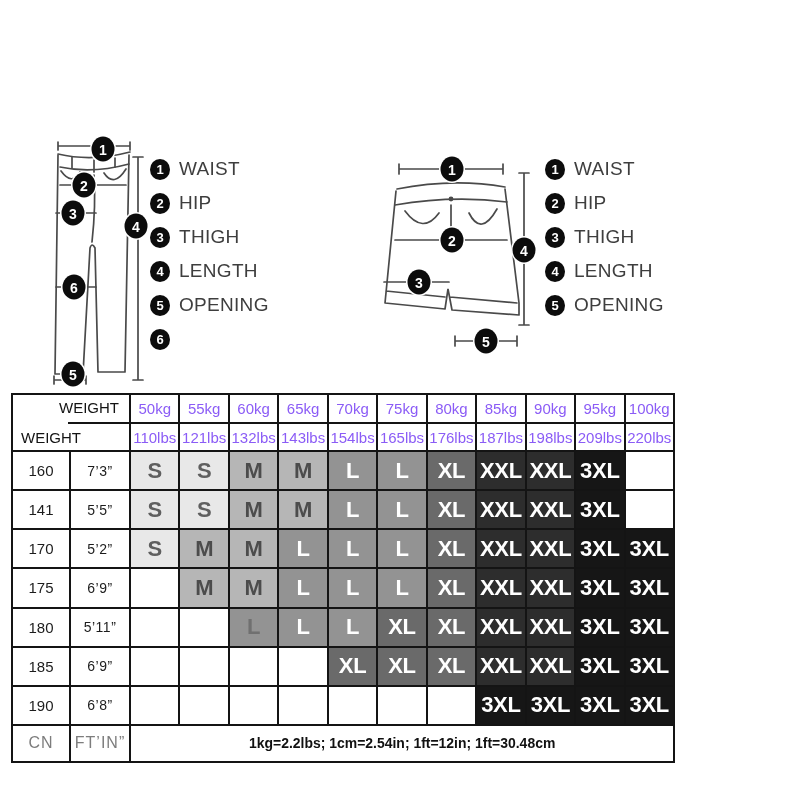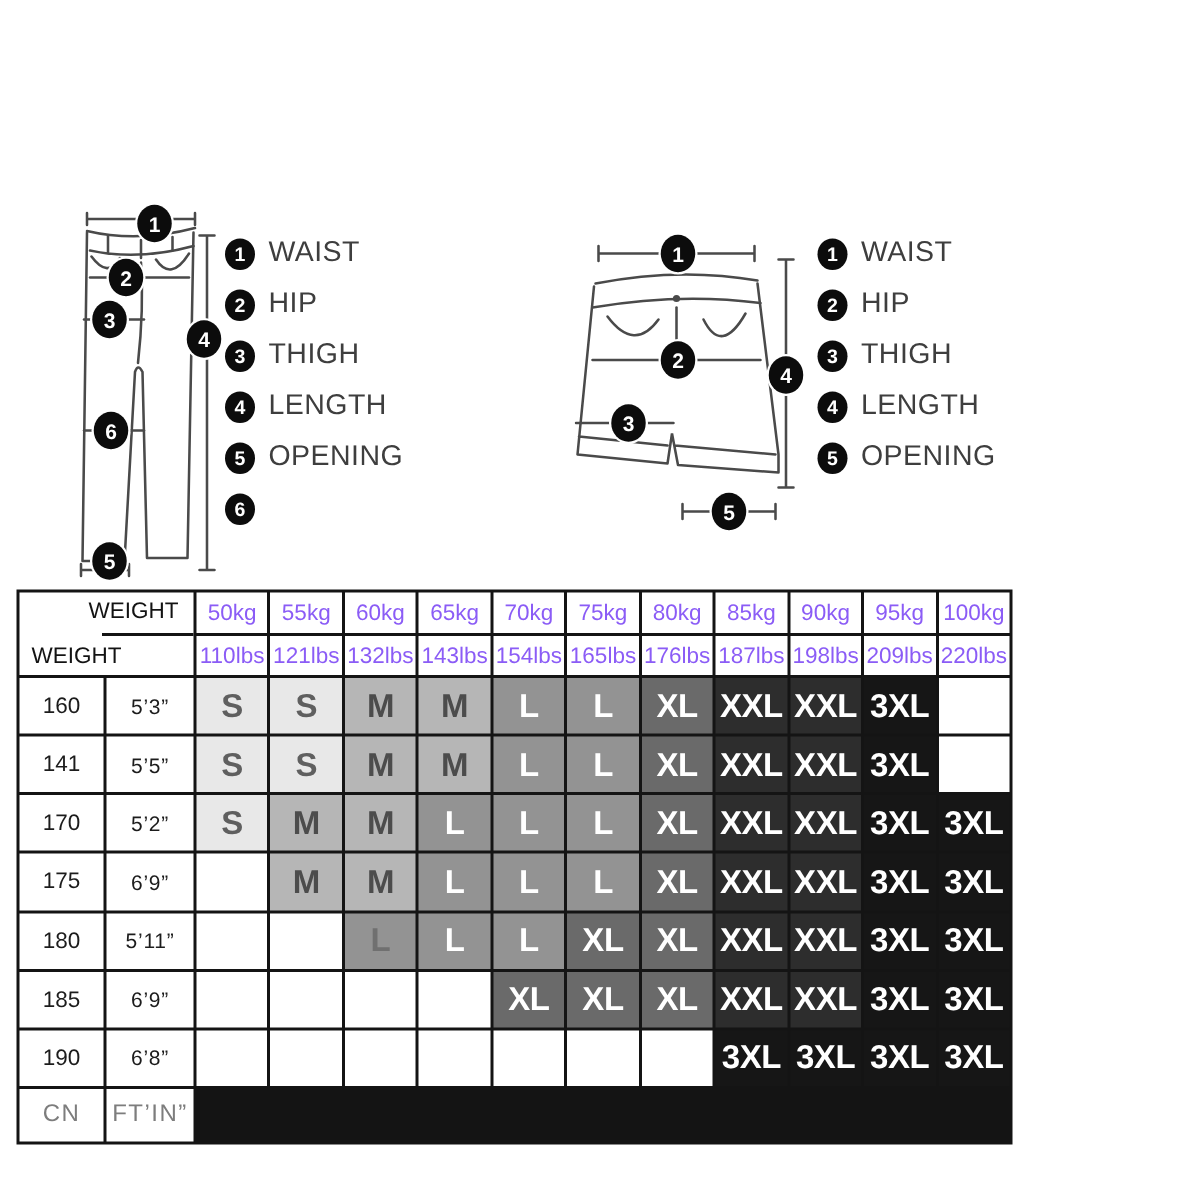--- a/index.html
+++ b/index.html
@@ -169,21 +169,21 @@
     <div class="wcell">132lbs</div>
     <div class="wcell">143lbs</div>
     <div class="wcell">154lbs</div>
     <div class="wcell">165lbs</div>
     <div class="wcell">176lbs</div>
     <div class="wcell">187lbs</div>
     <div class="wcell">198lbs</div>
     <div class="wcell">209lbs</div>
     <div class="wcell">220lbs</div>
     <div class="rhead">160</div>
-    <div class="rft">5’3”</div>
+    <div class="rft">7’3”</div>
     <div class="scell" style="background: rgb(232, 232, 232); color: rgb(95, 95, 95);">S</div>
     <div class="scell" style="background: rgb(232, 232, 232); color: rgb(95, 95, 95);">S</div>
     <div class="scell" style="background: rgb(182, 182, 182); color: rgb(76, 76, 76);">M</div>
     <div class="scell" style="background: rgb(182, 182, 182); color: rgb(76, 76, 76);">M</div>
     <div class="scell" style="background: rgb(147, 147, 147); color: rgb(255, 255, 255);">L</div>
     <div class="scell" style="background: rgb(147, 147, 147); color: rgb(255, 255, 255);">L</div>
     <div class="scell" style="background: rgb(106, 106, 106); color: rgb(255, 255, 255);">XL</div>
     <div class="scell" style="background: rgb(45, 45, 45); color: rgb(255, 255, 255);">XXL</div>
     <div class="scell" style="background: rgb(45, 45, 45); color: rgb(255, 255, 255);">XXL</div>
     <div class="scell" style="background: rgb(22, 22, 22); color: rgb(255, 255, 255);">3XL</div>
@@ -261,13 +261,16 @@
     <div class="scell" style="background: rgb(255, 255, 255); color: rgb(0, 0, 0);"></div>
     <div class="scell" style="background: rgb(255, 255, 255); color: rgb(0, 0, 0);"></div>
     <div class="scell" style="background: rgb(255, 255, 255); color: rgb(0, 0, 0);"></div>
     <div class="scell" style="background: rgb(255, 255, 255); color: rgb(0, 0, 0);"></div>
     <div class="scell" style="background: rgb(22, 22, 22); color: rgb(255, 255, 255);">3XL</div>
     <div class="scell" style="background: rgb(22, 22, 22); color: rgb(255, 255, 255);">3XL</div>
     <div class="scell" style="background: rgb(22, 22, 22); color: rgb(255, 255, 255);">3XL</div>
     <div class="scell" style="background: rgb(22, 22, 22); color: rgb(255, 255, 255);">3XL</div>
     <div class="foot">CN</div>
     <div class="foot">FT’IN”</div>
+    <div class="note" style="grid-column: 3 / -1;">
+      <span>1kg=2.2lbs; 1cm=2.54in; 1ft=12in; 1ft=30.48cm</span>
+    </div>
   </div>
 
 </body></html>

